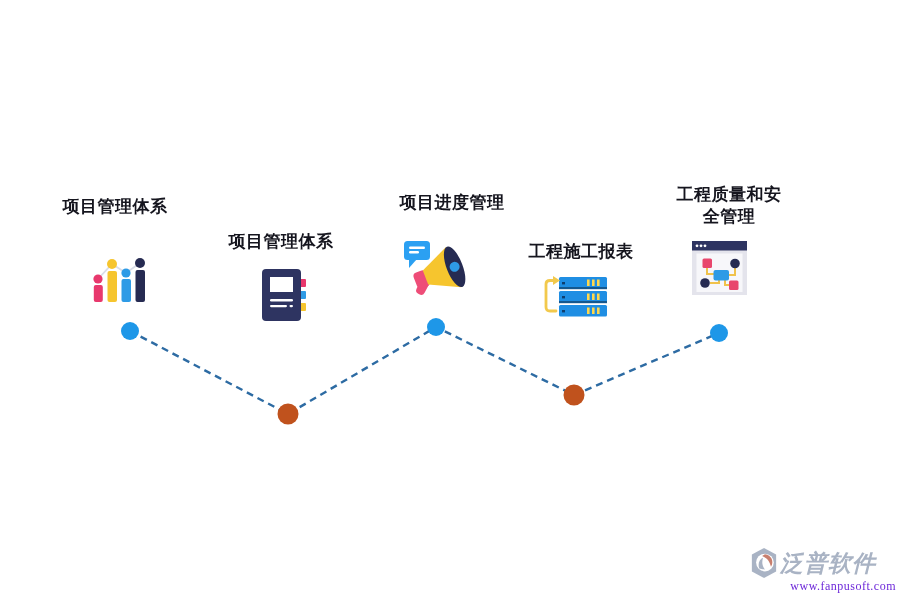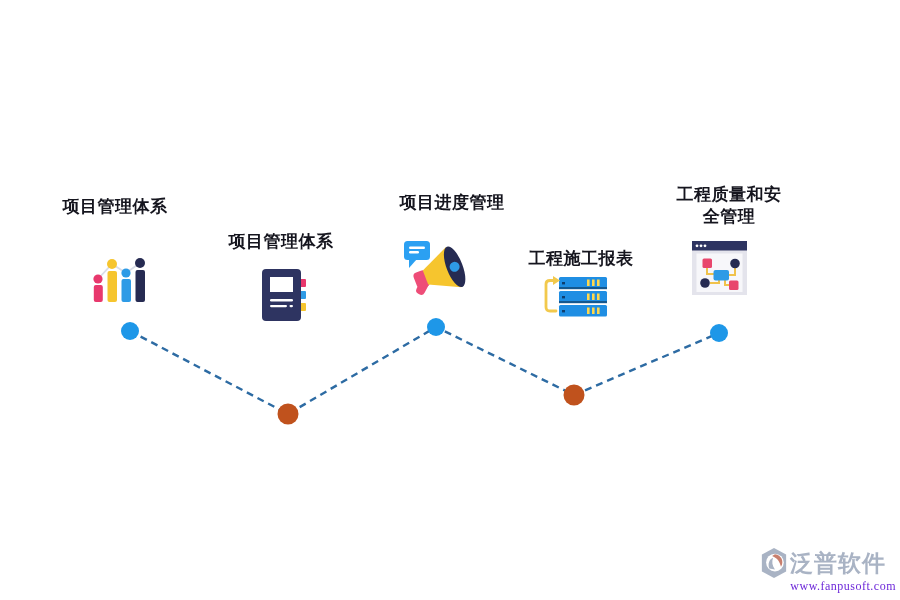--- a/index.html
+++ b/index.html
@@ -18,21 +18,21 @@
   .node-label.wrap{white-space:normal;width:116px;}
 
   .icon{position:absolute;}
 
   .zigzag{position:absolute;left:0;top:0;}
 
   .watermark{
     position:absolute;right:4px;bottom:8px;width:146px;
     text-align:right;line-height:1;
   }
-  .wm-row{display:flex;align-items:center;justify-content:center;gap:2px;}
+  .wm-row{display:flex;align-items:center;justify-content:flex-start;gap:2px;font-style:italic;}
   .wm-brand{
     font-size:23px;font-weight:bold;color:#a9b3c4;letter-spacing:1px;
   }
   .wm-url{
     font-family:"Liberation Serif","DejaVu Serif",serif;
     font-size:12px;color:#6d28d9;margin-top:2px;letter-spacing:0.5px;
   }
 </style>
 </head>
 <body>
@@ -44,21 +44,21 @@
     <circle cx="130" cy="331" r="9" fill="#1e97e8"></circle>
     <circle cx="288" cy="414" r="10.5" fill="#c0521d"></circle>
     <circle cx="436" cy="327" r="9" fill="#1e97e8"></circle>
     <circle cx="574" cy="395" r="10.5" fill="#c0521d"></circle>
     <circle cx="719" cy="333" r="9" fill="#1e97e8"></circle>
   </svg>
 
   <div class="node-label" style="left:115px;top:196px">项目管理体系</div>
   <div class="node-label" style="left:281px;top:231px">项目管理体系</div>
   <div class="node-label" style="left:452px;top:192px">项目进度管理</div>
-  <div class="node-label" style="left:581px;top:248px">工程施工报表</div>
+  <div class="node-label" style="left:581px;top:241px">工程施工报表</div>
   <div class="node-label wrap" style="left:729px;top:184px">工程质量和安全管理</div>
 
   <svg class="icon" style="left:92px;top:252px" width="58" height="52" viewBox="0 0 58 52">
     <polyline points="6,27 20,12 34,21 48,11" fill="none" stroke="#d9dde8" stroke-width="1.8"></polyline>
     <circle cx="6" cy="27" r="4.6" fill="#e8386d"></circle>
     <rect x="1.8" y="33" width="9" height="17" rx="2" fill="#e8386d"></rect>
     <circle cx="20" cy="12" r="5" fill="#f6c52e"></circle>
     <rect x="15.5" y="19" width="9.5" height="31" rx="2" fill="#f6c52e"></rect>
     <circle cx="34" cy="21" r="4.6" fill="#2e9be6"></circle>
     <rect x="29.5" y="27" width="9.5" height="23" rx="2" fill="#2e9be6"></rect>

